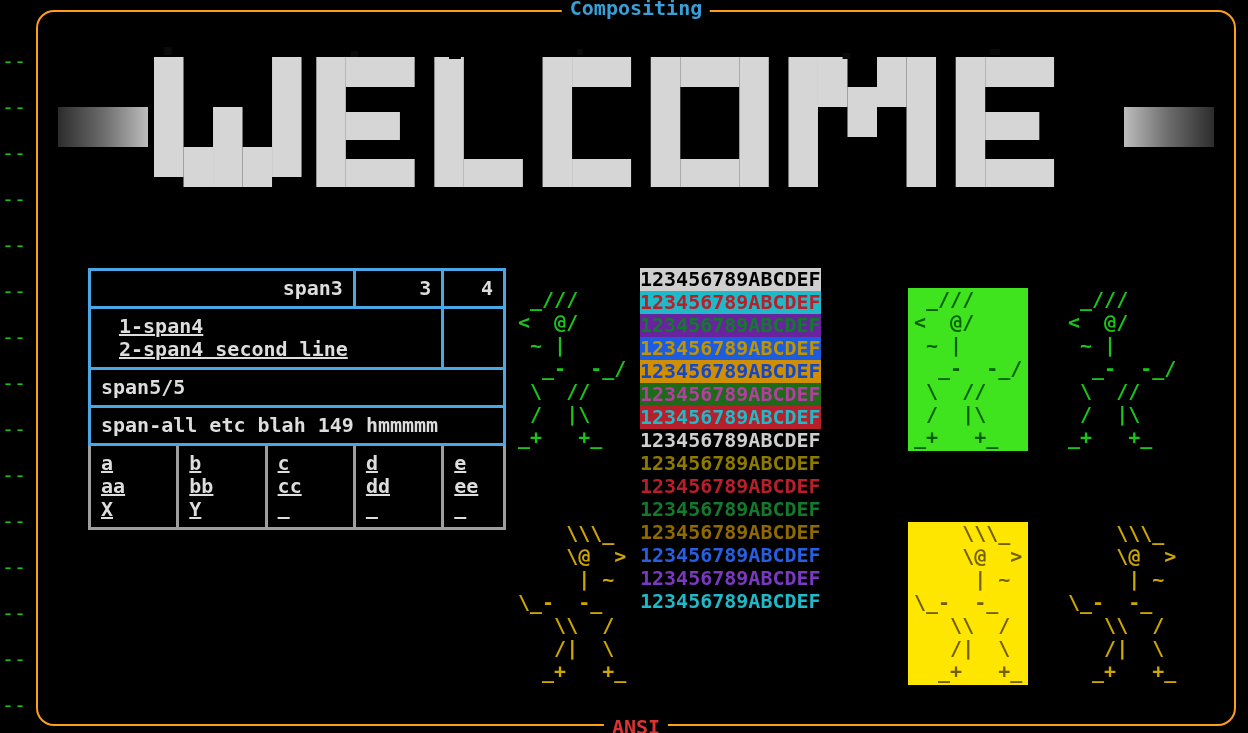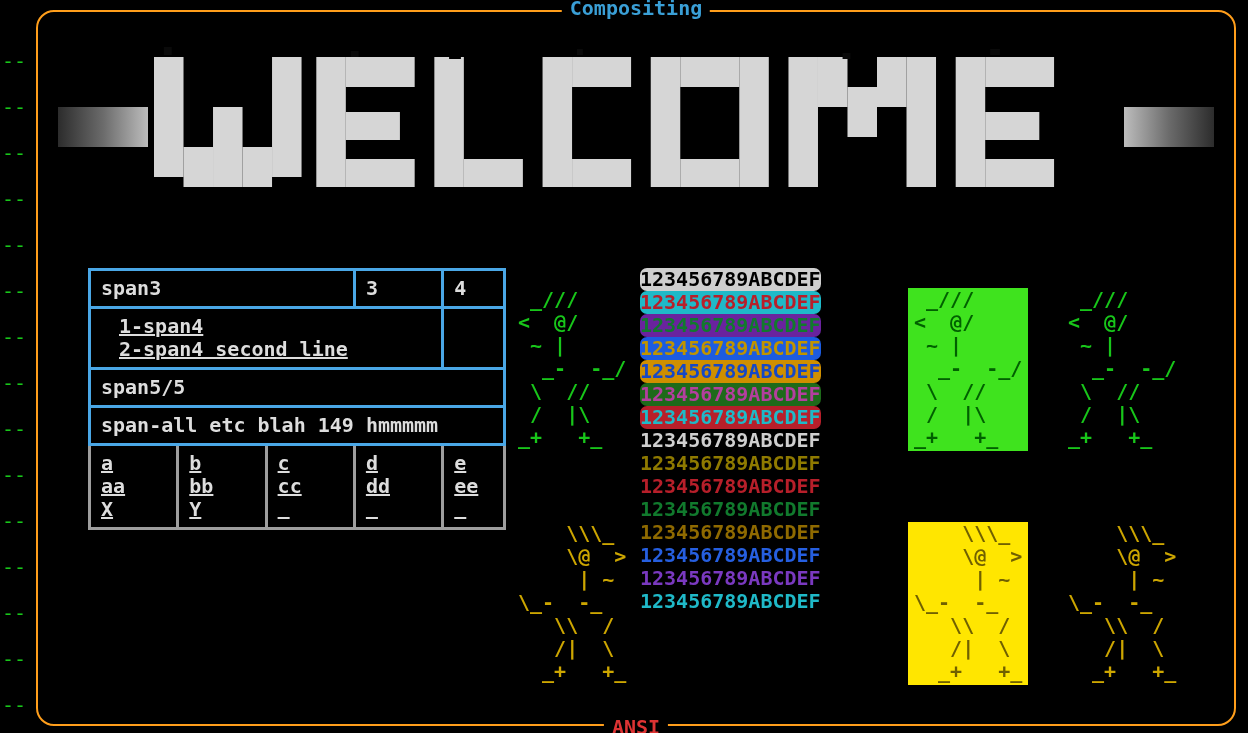--- a/index.html
+++ b/index.html
@@ -62,21 +62,21 @@
     width: 418px;
   }
   table.spantbl { border-collapse: collapse; width: 100%; }
   table.spantbl td {
     border: 3px solid #4aa7e6;
     padding: 6px 10px;
     color: #ddd; font-weight: bold;
     white-space: pre;
   }
   table.spantbl tr.greyrow td { border-color: #9e9e9e; vertical-align: top;}
-  table.spantbl td.center { text-align: left; }
+  table.spantbl td.center { text-align: right; }
   table.spantbl td.tall { line-height: 1.15; text-decoration: underline; }
 
   
   .stick {
     position: absolute;
     white-space: pre;
     font-weight: bold;
     font-size: 20px; line-height: 1.15;
   }
   .stickA { left: 480px; top: 256px; color:#18c61a; }
@@ -84,21 +84,21 @@
   .stickA3{ left: 1030px; top: 256px; color:#18c61a; }
   .stickB { left: 480px; top: 490px; color:#cda600; }
   .stickB2{ left: 870px; top: 490px; }
   .stickB3{ left: 1030px; top: 490px; color:#cda600;}
   .bg-green{ background:#3fe31e; color:#006000; }
   .bg-yellow{ background:#ffe600; color:#706000;}
   .pad { padding: 0 6px 2px 6px; display:inline-block;}
 
   
   .ladder { position:absolute; left:602px; top:256px; font-weight:bold; }
-  .ladder div { white-space: pre; border-radius: 7px; }
+  .ladder div { white-space: pre; }
   .inv  { background:#cfcfcf; color:#000; }
   .cyan { background:#1fb9c8; color:#b71f2a; }
   .purp { background:#6a239e; color:#117a2d; }
   .blue { background:#1c5ce0; color:#c09400; }
   .orng { background:#cf8f00; color:#1648c6; }
   .dgrn { background:#1e6a1a; color:#b33f9e; }
   .red  { background:#b71f2a; color:#1fb9c8; }
   .ladder .ln { letter-spacing:0; }
   .t-grey   { color:#cfcfcf; }
   .t-olive  { color:#8f7a00; }

